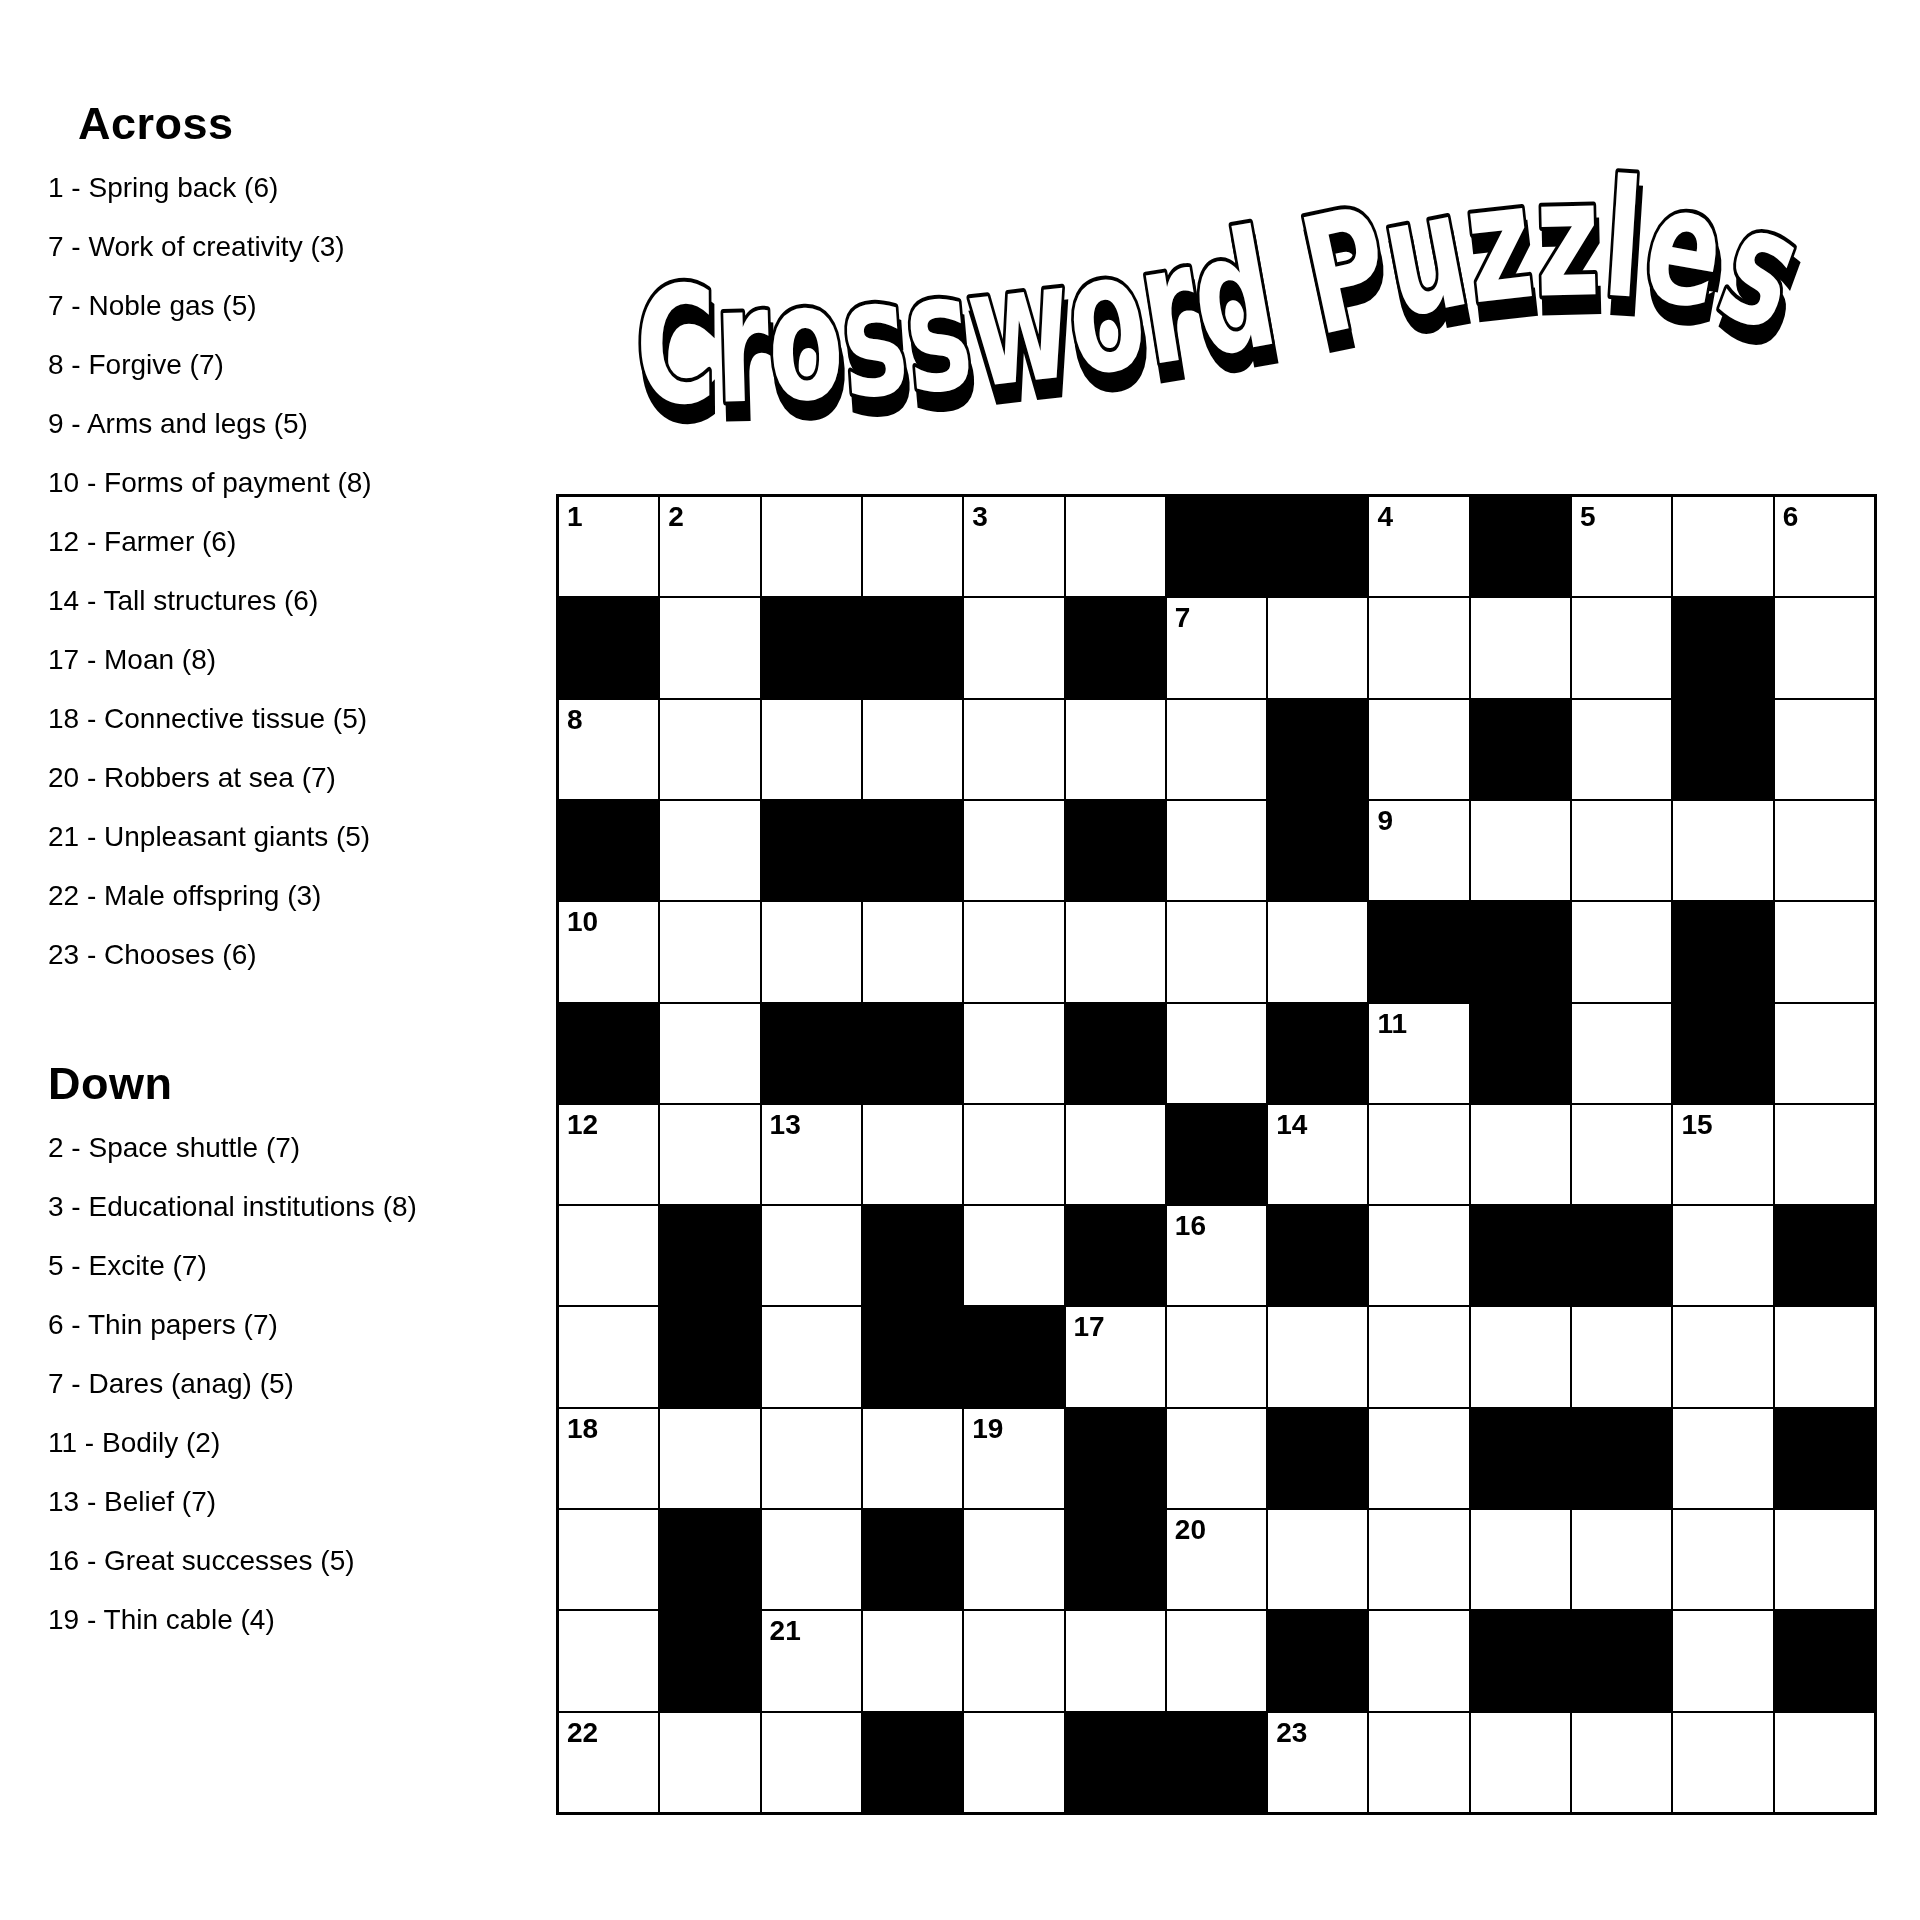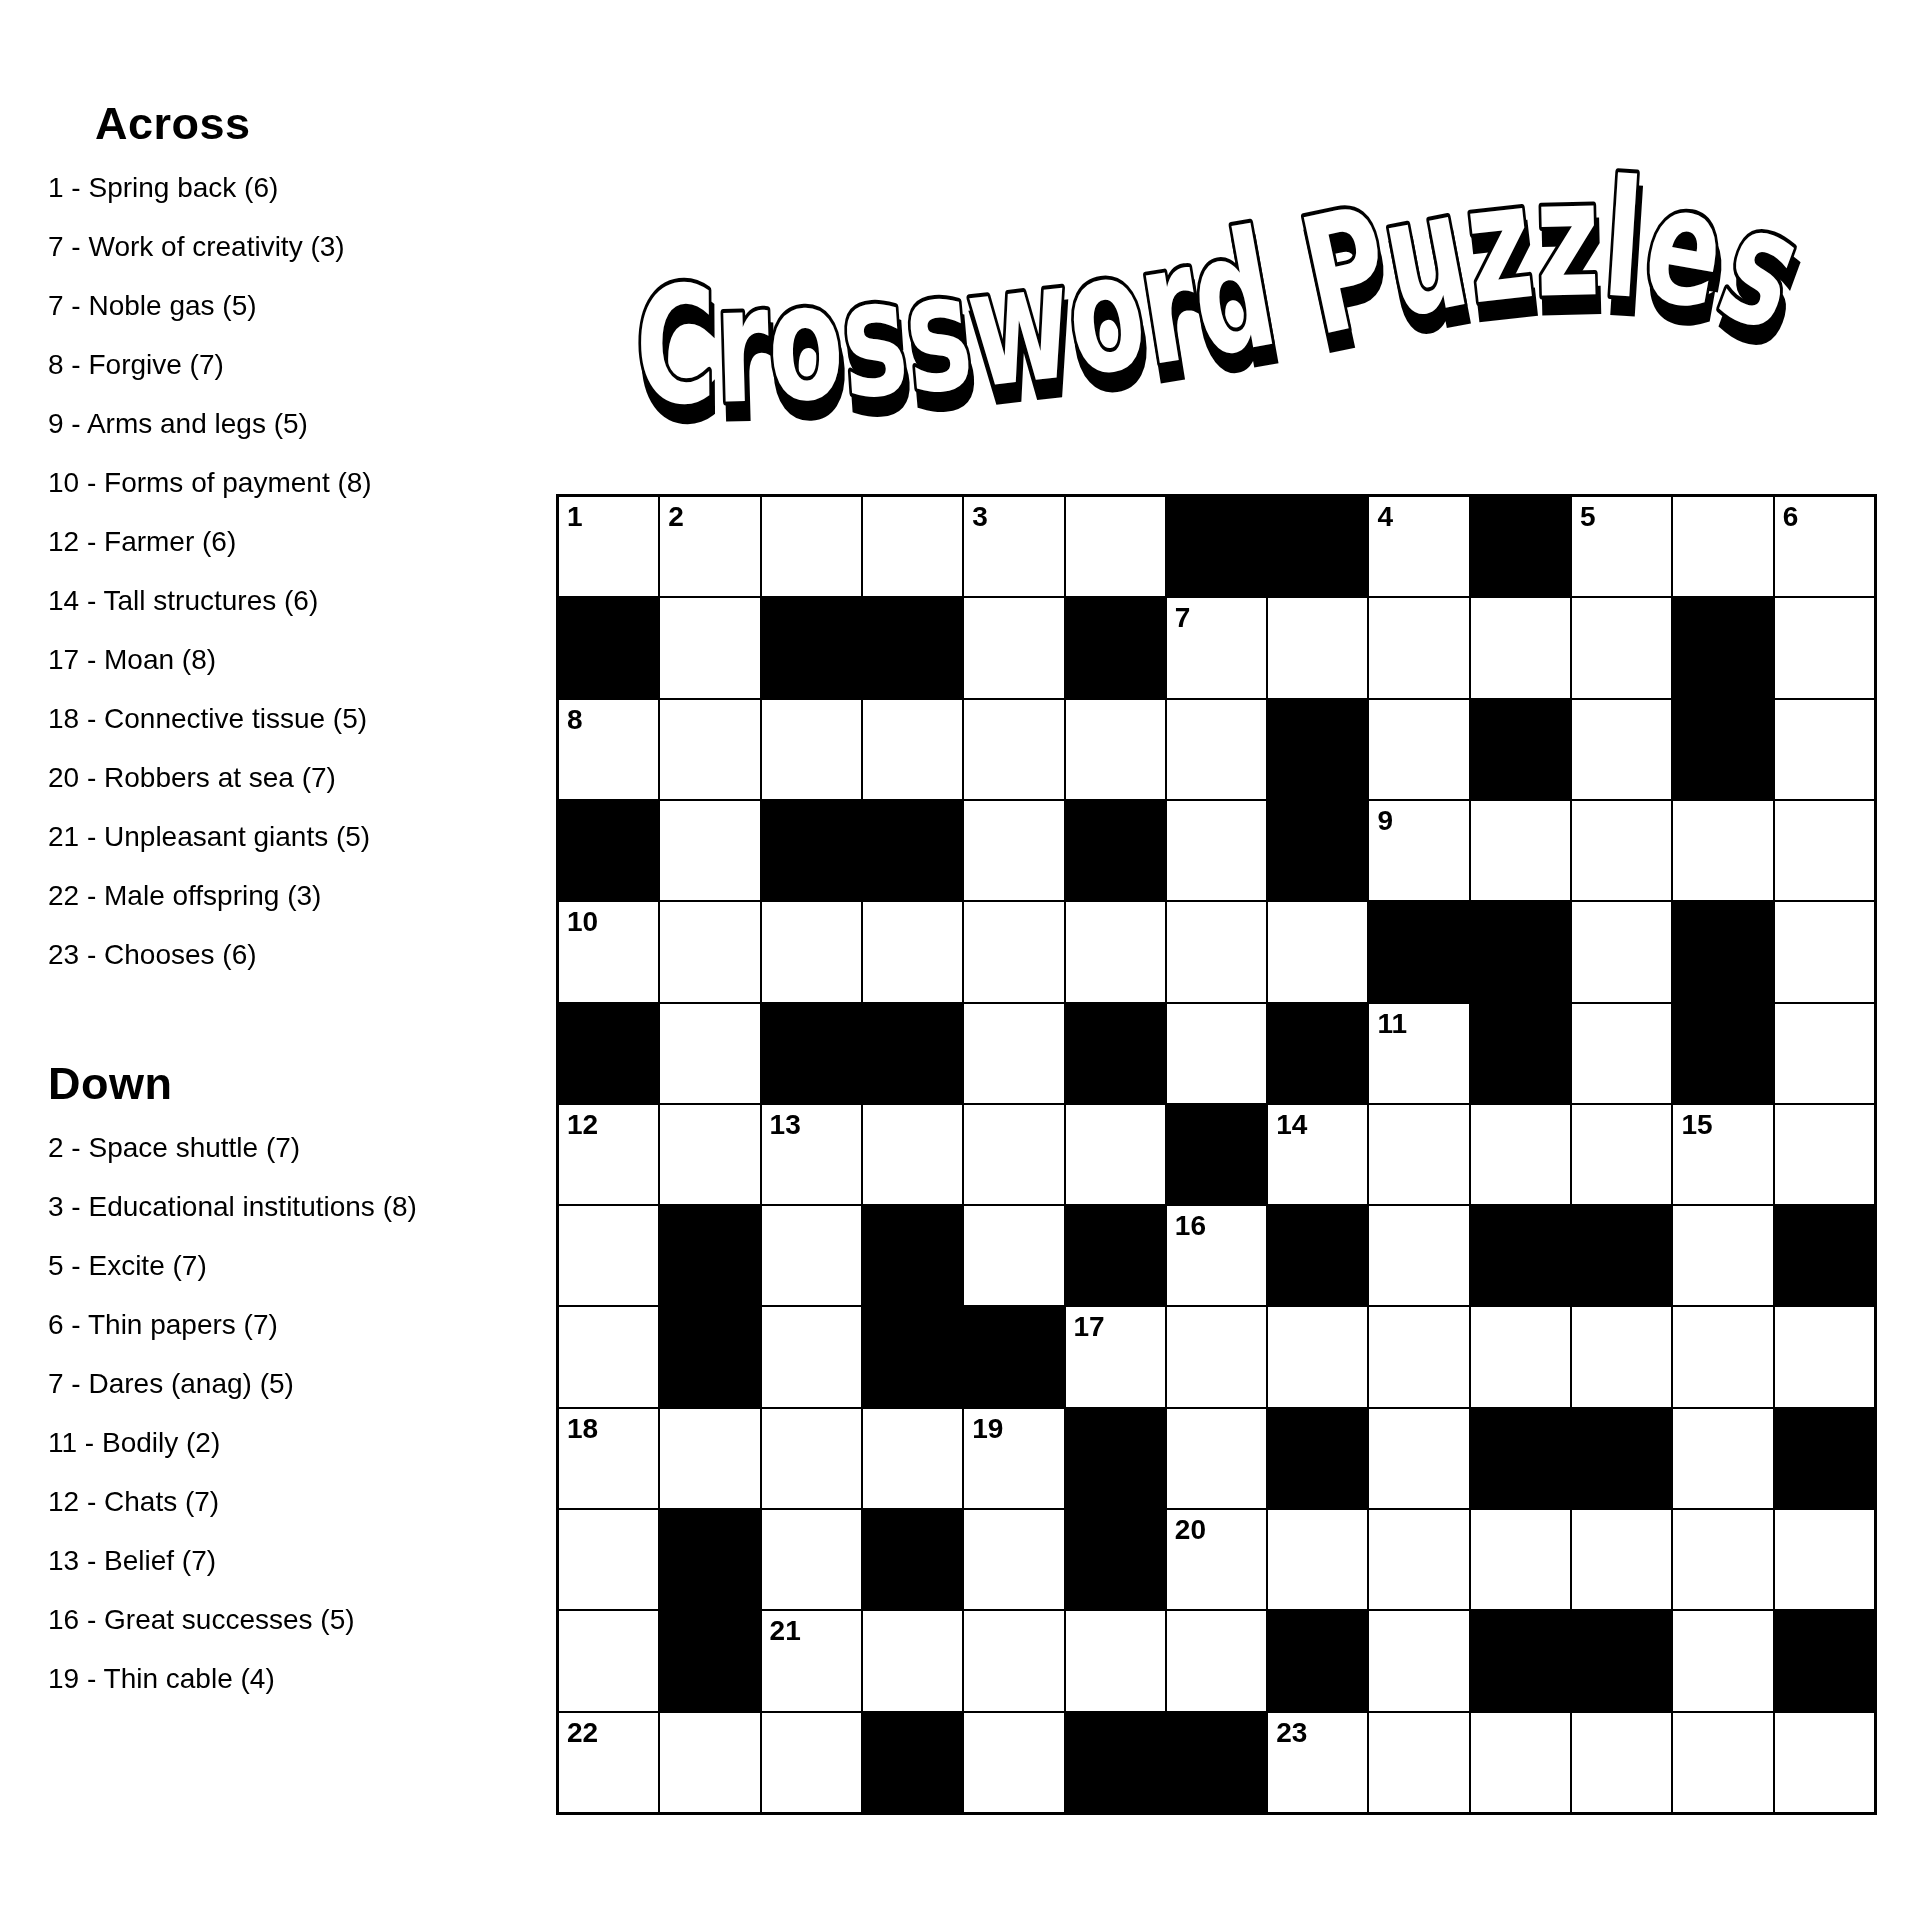--- a/index.html
+++ b/index.html
@@ -12,21 +12,21 @@
     color:#000;
   }
   
   .heading{
     position:absolute;
     font-weight:bold;
     font-size:45px;
     line-height:52px;
     letter-spacing:0.5px;
   }
-  #across-heading{left:78px;top:98px;margin-left:17px;}
+  #across-heading{left:78px;top:98px;}
   #down-heading{left:48px;top:1058px;text-align:right;}
   .clue-list{
     position:absolute;
     left:48px;
     width:520px;
   }
   #across-list{top:158px;}
   #down-list{top:1118px;}
   .clue{
     height:59px;
@@ -118,21 +118,20 @@
   </div>
 
 <div class="heading" id="down-heading">Down</div>
 <div class="clue-list" id="down-list">
     <div class="clue">2 - Space shuttle (7)</div>
     <div class="clue">3 - Educational institutions (8)</div>
     <div class="clue">5 - Excite (7)</div>
     <div class="clue">6 - Thin papers (7)</div>
     <div class="clue">7 - Dares (anag) (5)</div>
     <div class="clue">11 - Bodily (2)</div>
-    <div class="clue">12 - Chats (7)</div>
     <div class="clue">13 - Belief (7)</div>
     <div class="clue">16 - Great successes (5)</div>
     <div class="clue">19 - Thin cable (4)</div>
   </div>
 
 <div id="grid">
     <div class="cell">
       <span class="cellnum">1</span>
     </div>
     <div class="cell">

